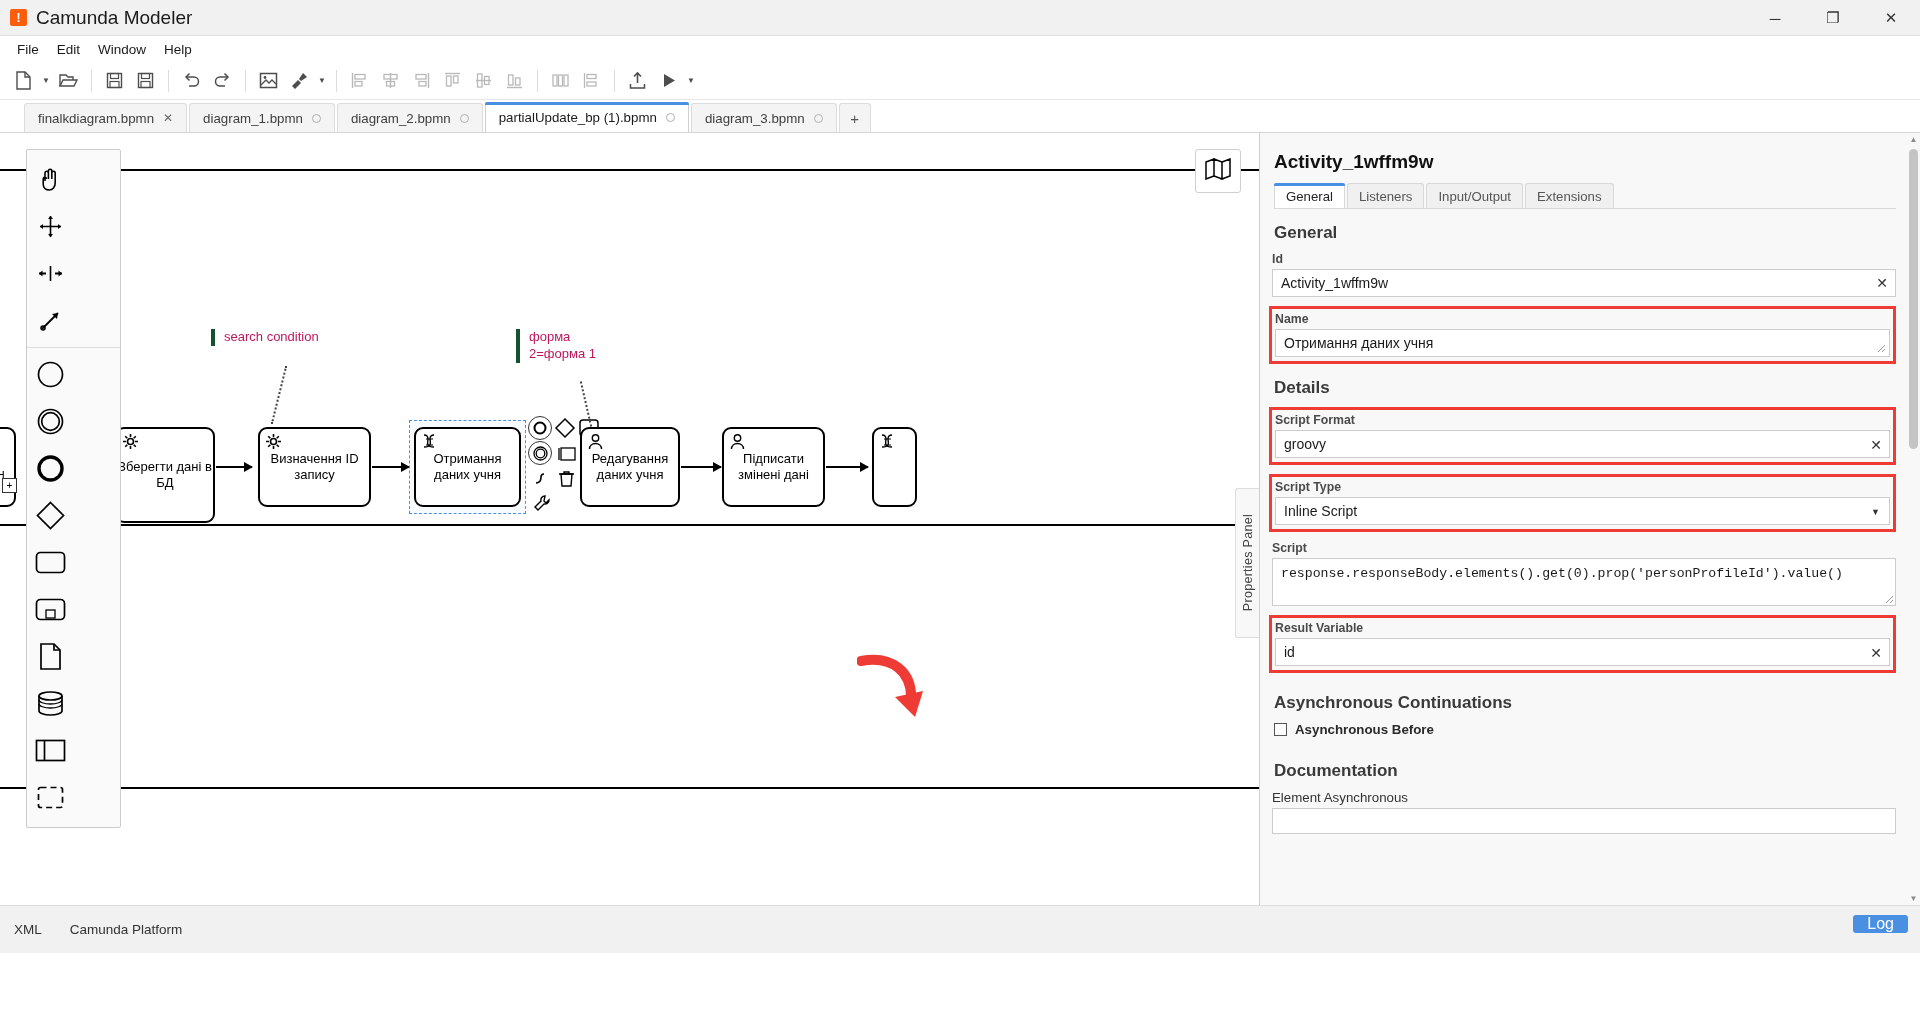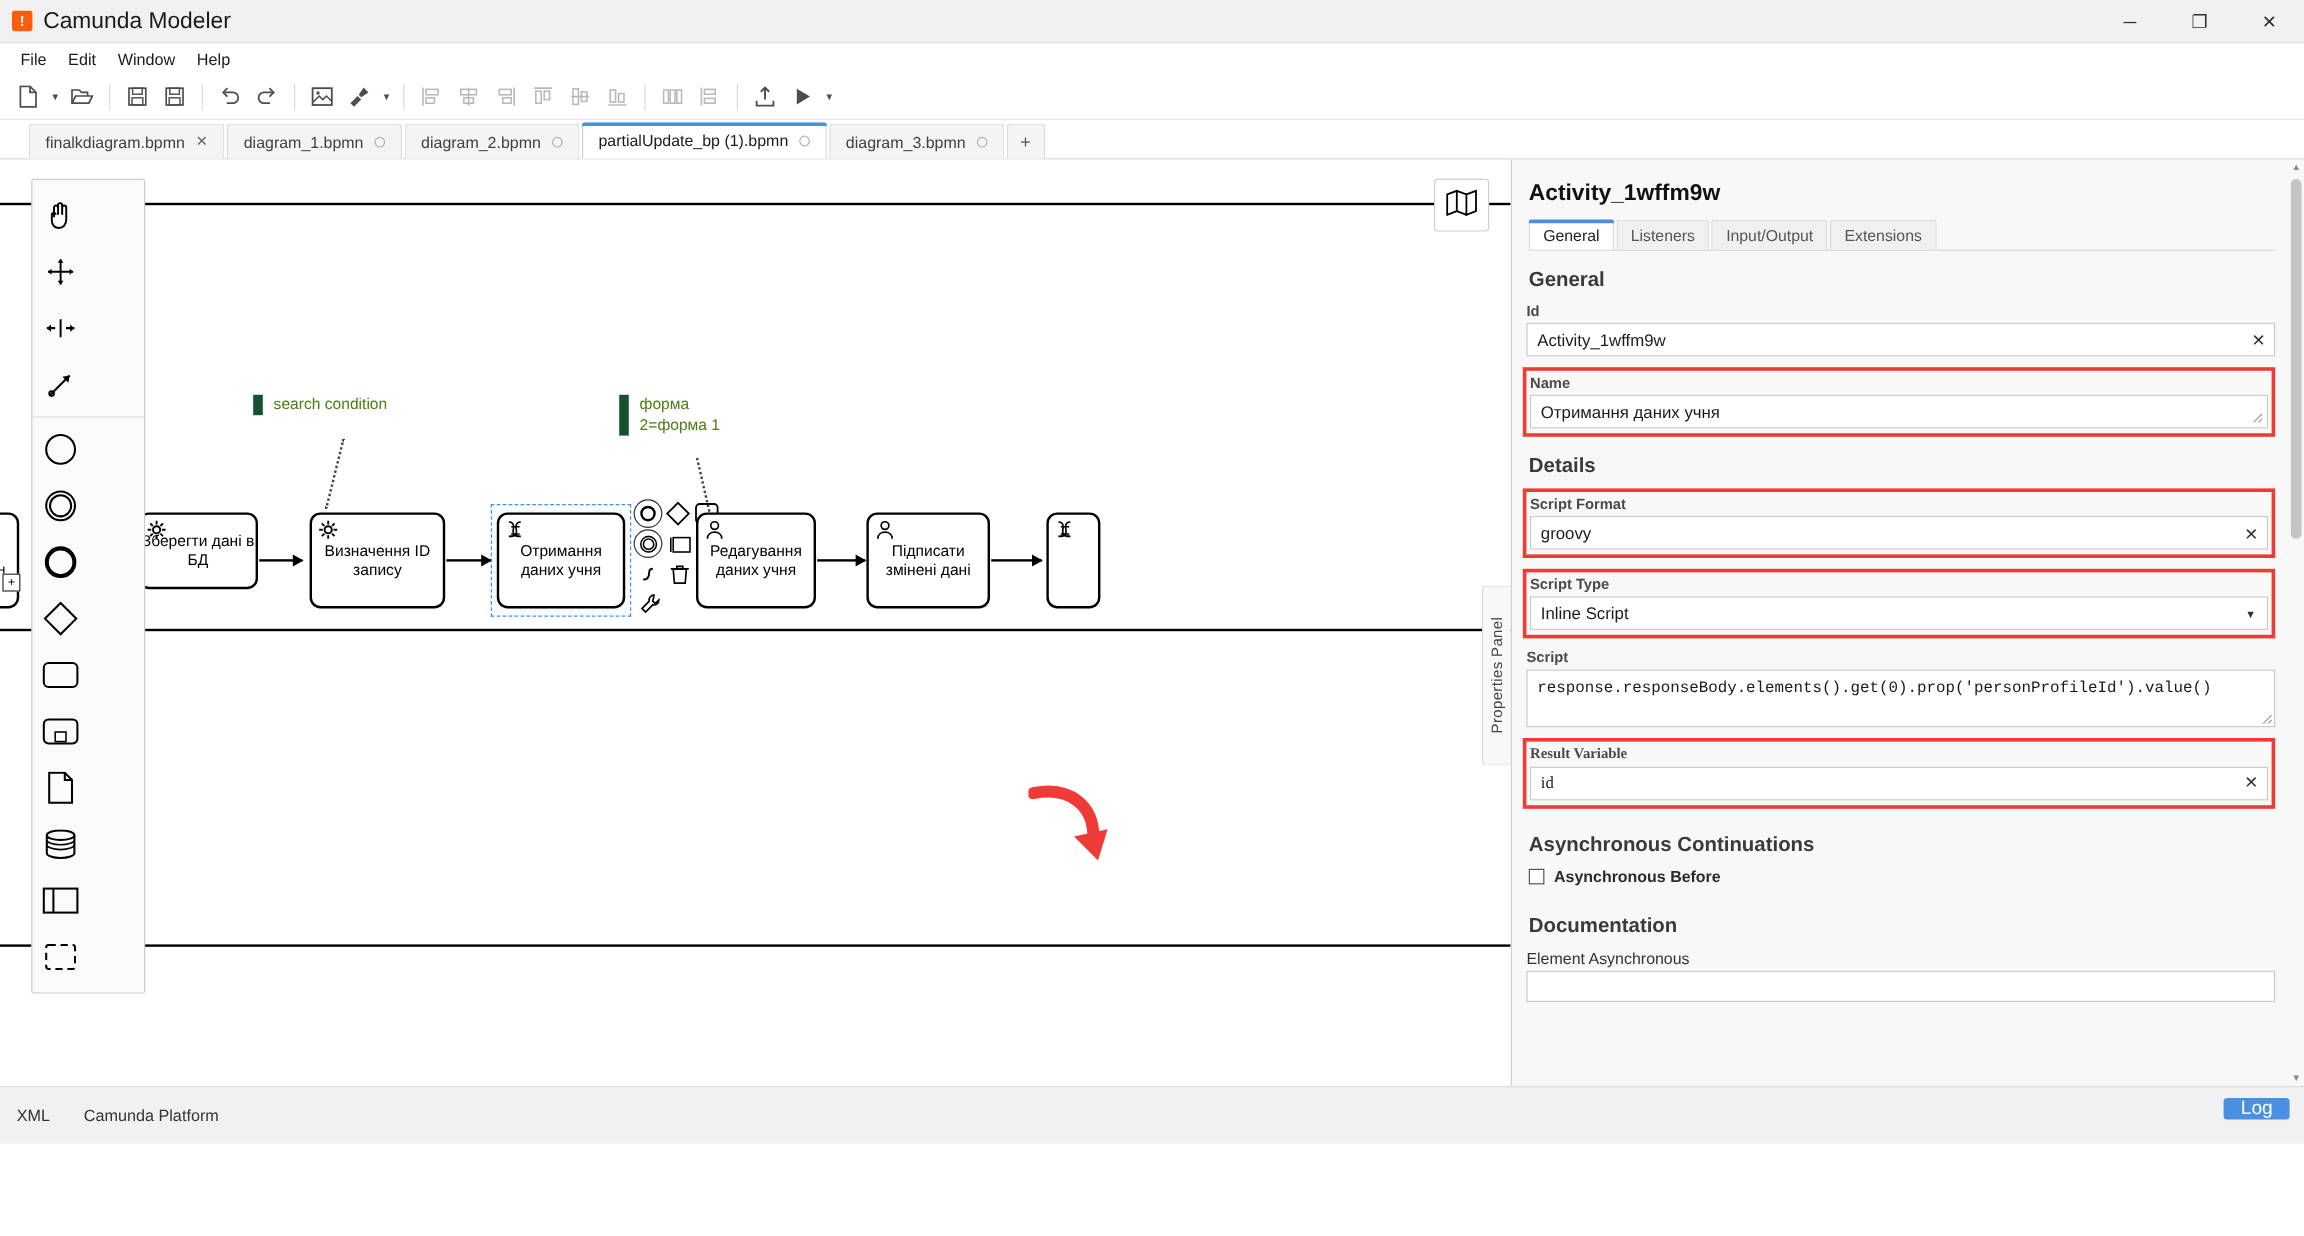--- a/index.html
+++ b/index.html
@@ -65,22 +65,22 @@
   
   .task { position: absolute; border: 2px solid #000; border-radius: 9px; background: #fff;
           display: flex; align-items: center; justify-content: center; text-align: center;
           font-size: 13px; color: #000; line-height: 1.25; }
   .task .ic { position: absolute; left: 5px; top: 4px; }
   .lane-line { position: absolute; left: 0; right: 0; height: 2px; background: #000; }
   .flow-arrow { position: absolute; height: 2px; background: #000; }
   .flow-arrow::after { content: ""; position: absolute; right: -1px; top: -4px;
                        border-left: 9px solid #000; border-top: 5px solid transparent;
                        border-bottom: 5px solid transparent; }
-  .annot { position: absolute; font-size: 13px; color: #4d7c0f; line-height: 1.3;
-           padding-left: 9px; border-left: 8px solid #14532d; }
+  .annot { position: absolute; font-size: 13px; color: #be185d; line-height: 1.3;
+           padding-left: 9px; border-left: 4px solid #14532d; }
   .dotted { position: absolute; border-left: 2px dotted #444; }
   .sel-box { position: absolute; border: 1.5px dashed #4a90e2; background: rgba(74,144,226,0.04); }
   .cpad { position: absolute; width: 24px; height: 24px; border: 1.5px solid #333;
           background: #fff; display: flex; align-items: center; justify-content: center; }
   
   #minimap-btn { position: absolute; right: 18px; top: 16px; width: 46px; height: 44px;
                  background: #fff; border: 1px solid #cfcfcf; border-radius: 3px;
                  display: flex; align-items: center; justify-content: center; }
   
   #props-handle { position: absolute; right: 0; top: 355px; width: 24px; height: 150px;
@@ -321,21 +321,21 @@
     <div class="lane-line" style="top:391px;"></div>
     <div class="lane-line" style="top:654px;"></div>
 
     <div class="task" style="left:-34px; top:294px; width:50px; height:80px; font-size:12px;">
       <span>ати змен</span>
     </div>
     <div class="cpad" style="left:2px; top:345px; width:15px; height:15px; border-width:1px;">
       <span style="font-size:10px; line-height:1;">+</span>
     </div>
 
-    <div class="task" style="left:115px; top:294px; width:100px; height:64px;">
+    <div class="task" style="left:115px; top:294px; width:100px; height:96px;">
       <span class="ic">
         <svg width="17" height="17" viewBox="0 0 17 17">
             <circle cx="8.5" cy="8.5" r="3" fill="none" stroke="#000" stroke-width="1.6"></circle>
             <path d="M8.5 1v3M8.5 13v3M1 8.5h3M13 8.5h3M3.2 3.2l2.1 2.1M11.7 11.7l2.1 2.1M13.8 3.2l-2.1 2.1M5.3 11.7l-2.1 2.1" stroke="#000" stroke-width="1.6"></path>
           </svg>
       </span>
       <span>Зберегти дані в БД</span>
     </div>
     <div class="flow-arrow" style="left:216px; top:333px; width:36px;"></div>
 
@@ -609,21 +609,21 @@
 
         <div class="fld">
           <div class="fld-label">Script</div>
           <div class="fld-code">response.responseBody.elements().get(0).prop('personProfileId').value()</div>
           <svg class="resize-grip" viewBox="0 0 9 9">
               <path d="M8 1L1 8M8 5L5 8" stroke="#999" stroke-width="1"></path>
             </svg>
         </div>
 
         <div class="hl-wrap">
-          <div class="fld" style="margin-bottom:0;font-family:Liberation Serif, serif;">
+          <div class="fld" style="margin-bottom:0;">
             <div class="fld-label">Result Variable</div>
             <div class="fld-input">id</div>
             <span class="fld-clear" style="bottom:5px;">✕</span>
           </div>
         </div>
 
         <div class="sect-h" style="margin-top:20px;">Asynchronous Continuations</div>
 
         <div class="chk-row">
           <span class="chk"></span>

